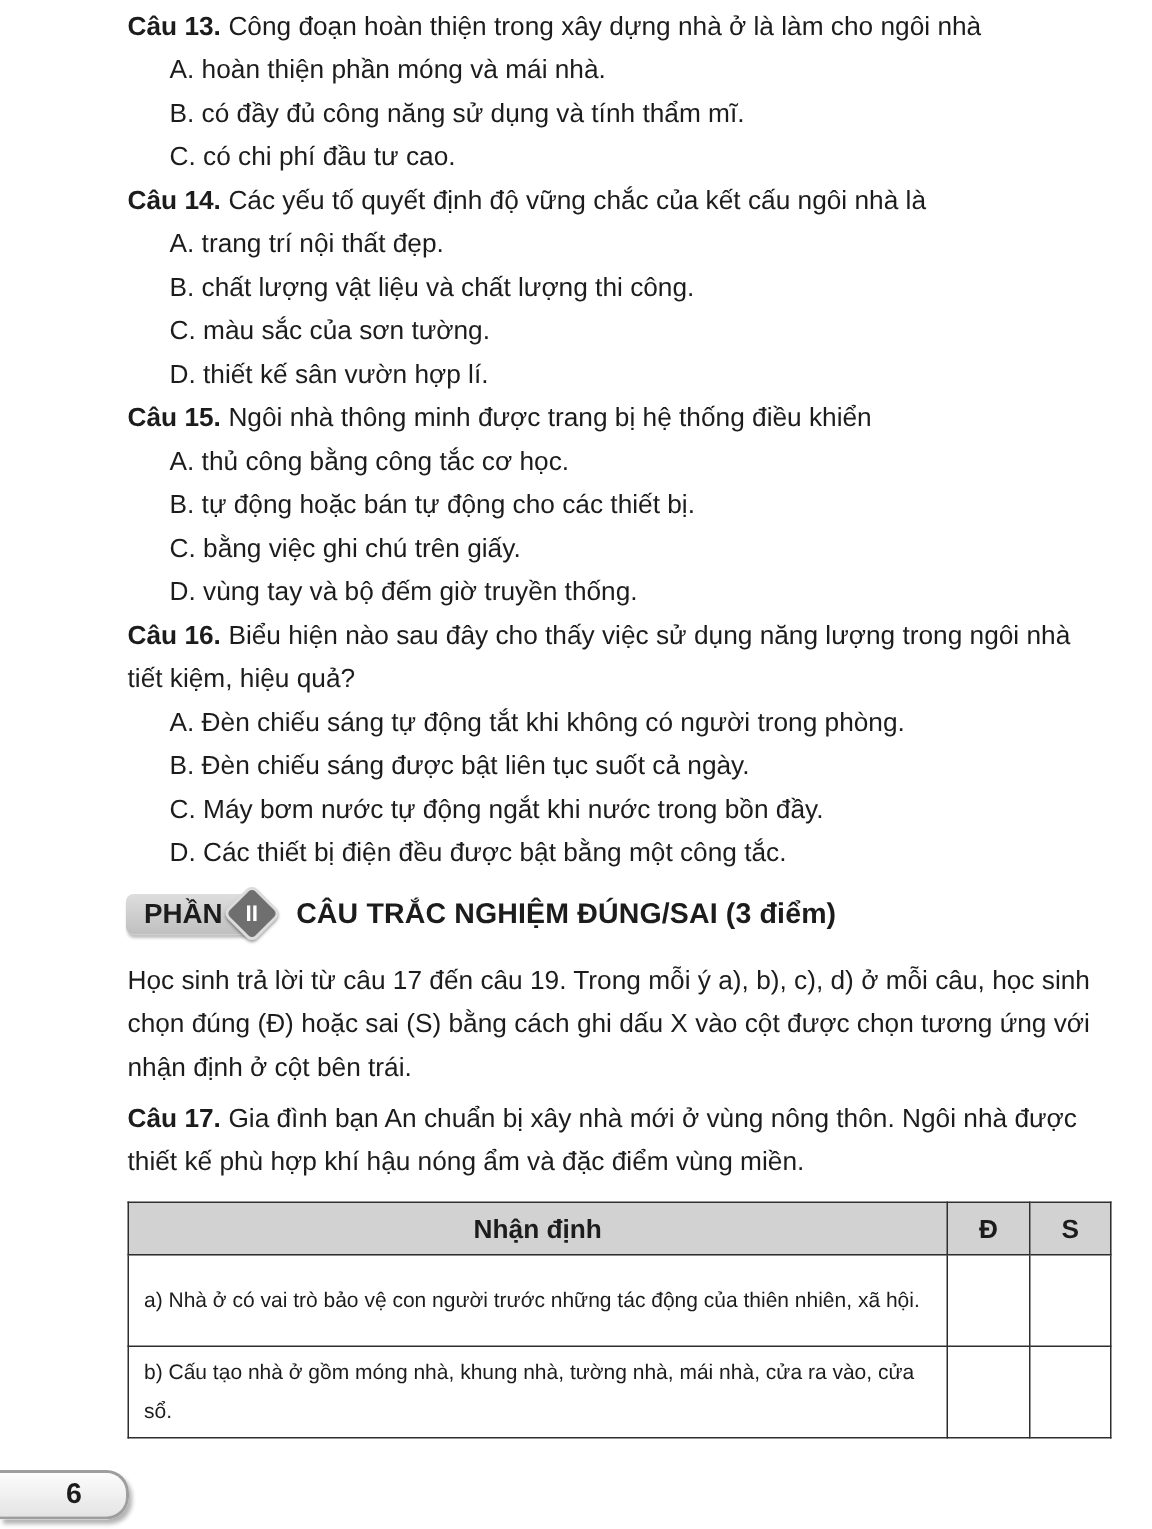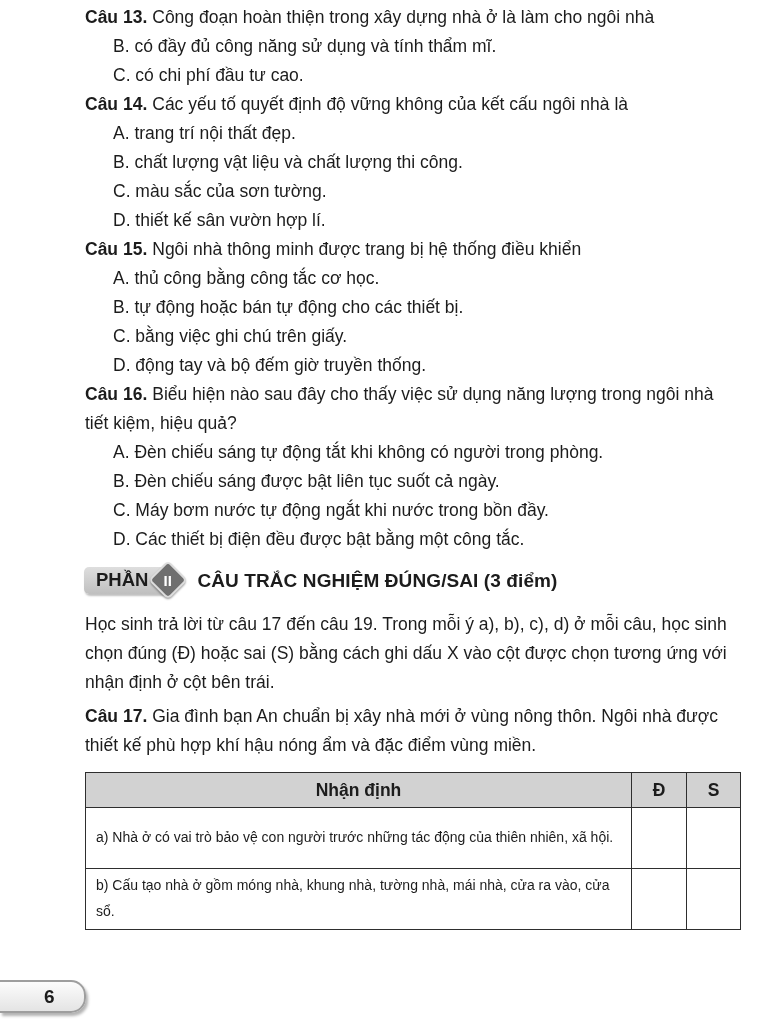--- a/index.html
+++ b/index.html
@@ -107,42 +107,43 @@
   }
 </style>
 </head>
 <body>
 
 <div class="content">
 
   <div class="question">
     <p class="q-title"><span class="q-label">Câu 13.</span><span>Công đoạn hoàn thiện trong xây dựng nhà ở là làm cho ngôi nhà</span></p>
     <div class="options">
+      <p>A. hoàn thiện phần móng và mái nhà.</p>
       <p>B. có đầy đủ công năng sử dụng và tính thẩm mĩ.</p>
       <p>C. có chi phí đầu tư cao.</p>
     </div>
   </div>
 
   <div class="question">
-    <p class="q-title"><span class="q-label">Câu 14.</span><span>Các yếu tố quyết định độ vững không của kết cấu ngôi nhà là</span></p>
+    <p class="q-title"><span class="q-label">Câu 14.</span><span>Các yếu tố quyết định độ vững chắc của kết cấu ngôi nhà là</span></p>
     <div class="options">
       <p>A. trang trí nội thất đẹp.</p>
       <p>B. chất lượng vật liệu và chất lượng thi công.</p>
       <p>C. màu sắc của sơn tường.</p>
       <p>D. thiết kế sân vườn hợp lí.</p>
     </div>
   </div>
 
   <div class="question">
     <p class="q-title"><span class="q-label">Câu 15.</span><span>Ngôi nhà thông minh được trang bị hệ thống điều khiển</span></p>
     <div class="options">
       <p>A. thủ công bằng công tắc cơ học.</p>
       <p>B. tự động hoặc bán tự động cho các thiết bị.</p>
       <p>C. bằng việc ghi chú trên giấy.</p>
-      <p>D. động tay và bộ đếm giờ truyền thống.</p>
+      <p>D. vùng tay và bộ đếm giờ truyền thống.</p>
     </div>
   </div>
 
   <div class="question">
     <p class="q-title"><span class="q-label">Câu 16.</span><span>Biểu hiện nào sau đây cho thấy việc sử dụng năng lượng trong ngôi nhà tiết kiệm, hiệu quả?</span></p>
     <div class="options">
       <p>A. Đèn chiếu sáng tự động tắt khi không có người trong phòng.</p>
       <p>B. Đèn chiếu sáng được bật liên tục suốt cả ngày.</p>
       <p>C. Máy bơm nước tự động ngắt khi nước trong bồn đầy.</p>
       <p>D. Các thiết bị điện đều được bật bằng một công tắc.</p>

